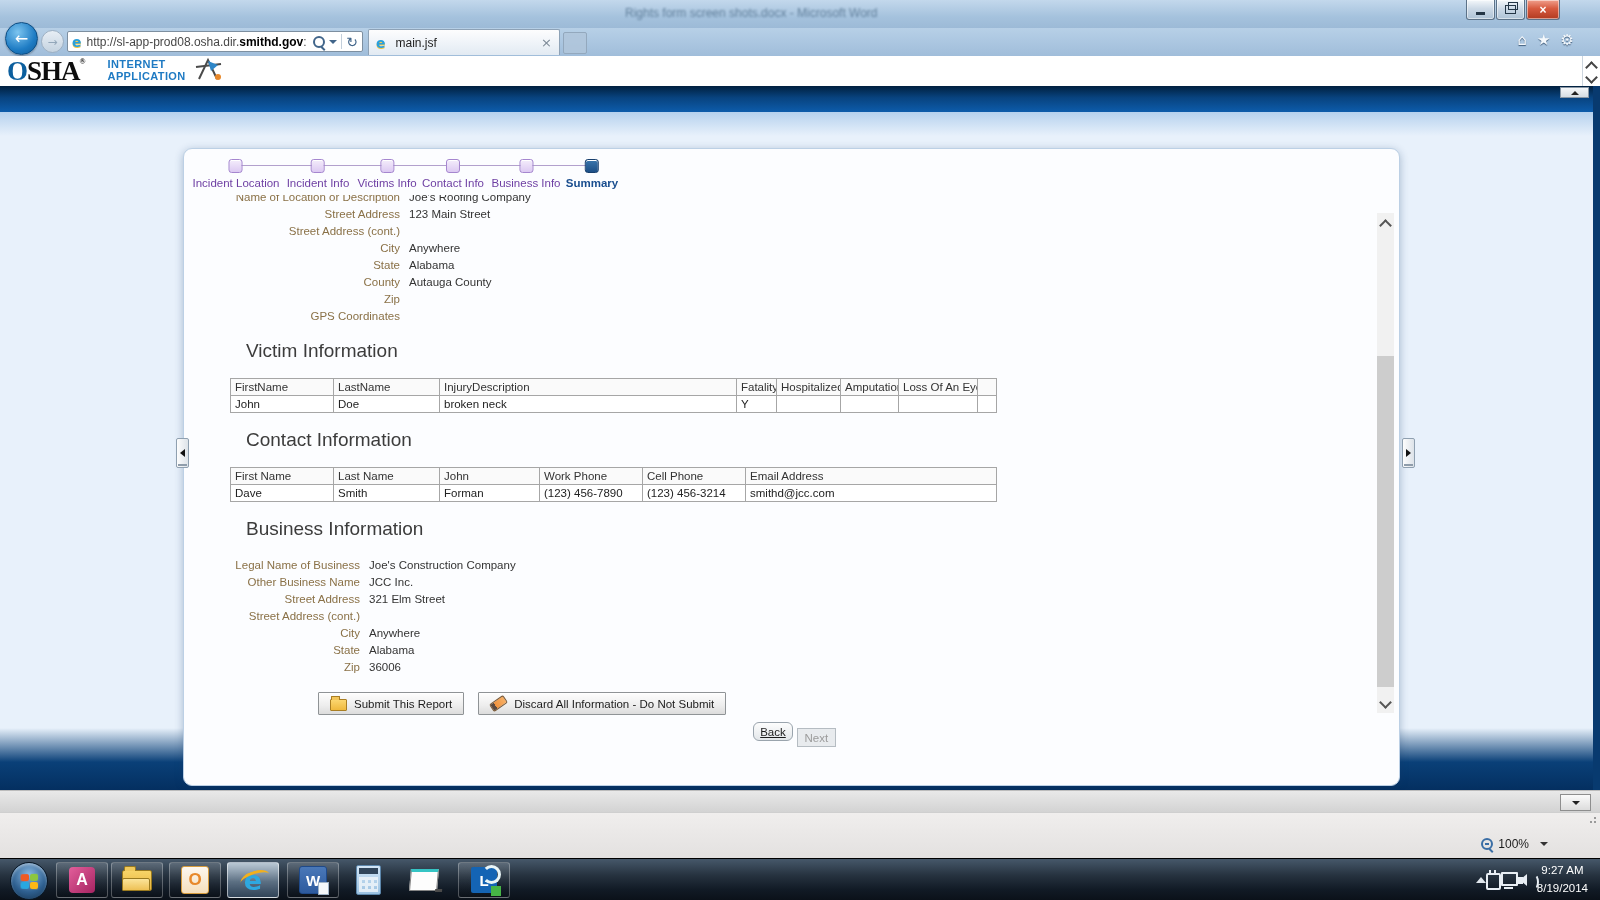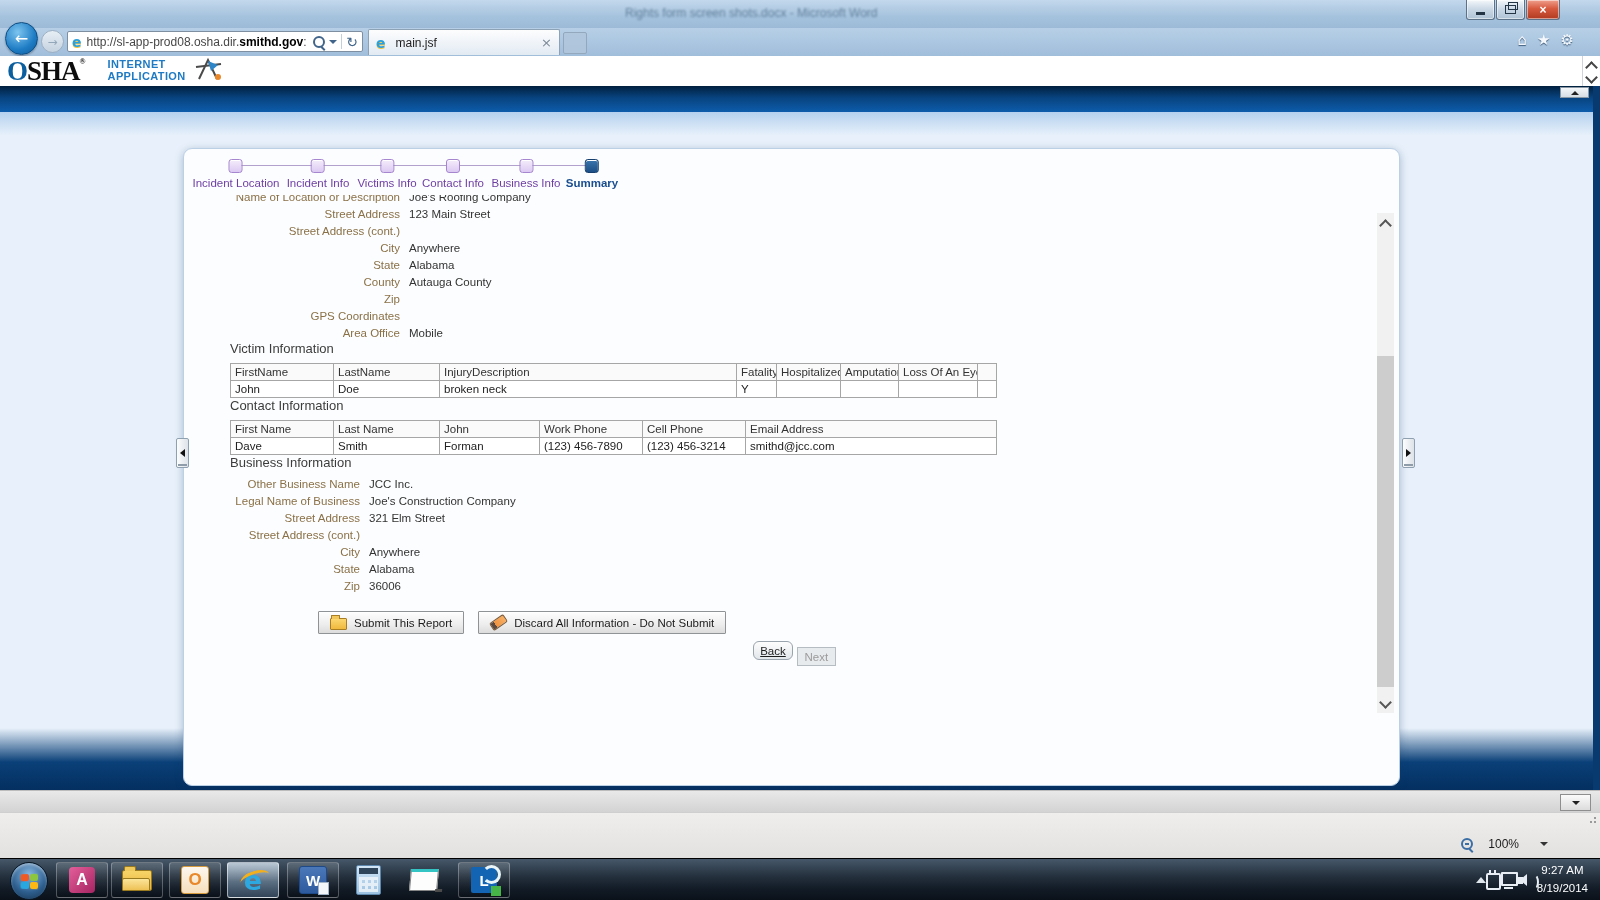--- a/index.html
+++ b/index.html
@@ -85,21 +85,21 @@
   .step.current .step-label{color:#1a4e8f;font-weight:bold;}
 
   
   .content{position:absolute;left:0;top:46px;right:40px;bottom:6px;overflow:hidden;padding-left:46px;}
   .frow{height:17px;display:flex;align-items:center;font-size:11.5px;}
   .frow.clipped{margin-top:-7px;}
   .flabel{text-align:right;color:#8a7147;padding-right:9px;white-space:nowrap;}
   .incident .flabel{width:170px;}
   .business .flabel{width:130px;}
   .fvalue{color:#333;}
-  h2.section{font-size:13px;font-weight:400;color:#3c3c3c;margin:0;}
+  h2.section{font-size:19px;font-weight:400;color:#3c3c3c;margin:16px;}
   .h-victim{margin-top:16px;}
   .h-contact{margin-top:18px;}
   .h-business{margin-top:20px;}
   table.grid{border-collapse:collapse;margin-top:7px;font-size:11.5px;table-layout:fixed;width:766px;}
   .t-contact{margin-top:21px;}
   table.grid th,table.grid td{border:1px solid #a6a6a6;padding:0 4px;height:16px;text-align:left;
     font-weight:400;overflow:hidden;white-space:nowrap;}
   table.grid th{background:#fafafa;color:#333;}
   table.grid td{color:#222;background:#fff;}
   table.grid{border:1px solid #8a8a8a;}
@@ -147,21 +147,21 @@
   .tri-u{width:0;height:0;border-left:4px solid transparent;border-right:4px solid transparent;border-bottom:4px solid #222;}
   .tri-d{width:0;height:0;border-left:4px solid transparent;border-right:4px solid transparent;border-top:4px solid #222;}
 
   
   .hscroll{position:absolute;left:0;top:790px;width:1600px;height:22px;
     background:linear-gradient(#e9e9e9,#d3d3d3);border-top:1px solid #bcbcbc;z-index:6;box-sizing:border-box;}
   .hs-btn{position:absolute;right:9px;top:3px;width:29px;height:15px;background:linear-gradient(#fbfbfb,#dcdcdc);
     border:1px solid #8e8e8e;display:flex;align-items:center;justify-content:center;}
   .statusbar{position:absolute;left:0;top:812px;width:1600px;height:46px;
     background:linear-gradient(#f0eeed,#e3e1e0);border-top:1px solid #cfcfcf;z-index:6;box-sizing:border-box;}
-  .zoomctl{position:absolute;right:52px;bottom:7px;display:flex;align-items:center;gap:15px;font-size:12px;color:#1c1c1c;}
+  .zoomctl{position:absolute;right:52px;bottom:7px;display:flex;align-items:center;gap:5px;font-size:12px;color:#1c1c1c;}
   .magplus{width:8px;height:8px;border:2px solid #3a6ea5;border-radius:50%;position:relative;}
   .magplus::before{content:"";position:absolute;left:2px;top:3px;width:4px;height:2px;background:#3a6ea5;}
   .magplus::after{content:"";position:absolute;left:7px;top:8px;width:2px;height:5px;background:#3a6ea5;transform:rotate(-45deg);}
   .zoom-caret{width:0;height:0;border-left:4px solid transparent;border-right:4px solid transparent;border-top:4px solid #333;margin-left:6px;}
   .grip{position:absolute;right:3px;bottom:34px;width:8px;height:8px;
     background:radial-gradient(circle at 2px 6px,#9a9a9a 1px,transparent 1.4px),
                radial-gradient(circle at 6px 2px,#9a9a9a 1px,transparent 1.4px),
                radial-gradient(circle at 6px 6px,#9a9a9a 1px,transparent 1.4px);}
 
   
@@ -358,24 +358,20 @@
             <span class="fvalue">Autauga County</span>
           </div>
         <div class="frow">
             <span class="flabel">Zip</span>
             <span class="fvalue"></span>
           </div>
         <div class="frow">
             <span class="flabel">GPS Coordinates</span>
             <span class="fvalue"></span>
           </div>
-        <div class="frow">
-            <span class="flabel">Area Office</span>
-            <span class="fvalue">Mobile</span>
-          </div>
       </div>
 
       <h2 class="section h-victim">Victim Information</h2>
       <table class="grid">
         <colgroup>
             <col style="width:103px">
             <col style="width:106px">
             <col style="width:297px">
             <col style="width:40px">
             <col style="width:64px">
@@ -437,26 +433,26 @@
           <td>(123) 456-7890</td>
           <td>(123) 456-3214</td>
           <td>smithd@jcc.com</td>
         </tr>
           </tbody>
       </table>
 
       <h2 class="section h-business">Business Information</h2>
       <div class="business b-rows">
         <div class="frow">
+            <span class="flabel">Legal Name of Business</span>
+            <span class="fvalue">Joe's Construction Company</span>
+          </div>
+        <div class="frow">
             <span class="flabel">Other Business Name</span>
             <span class="fvalue">JCC Inc.</span>
-          </div>
-        <div class="frow">
-            <span class="flabel">Legal Name of Business</span>
-            <span class="fvalue">Joe's Construction Company</span>
           </div>
         <div class="frow">
             <span class="flabel">Street Address</span>
             <span class="fvalue">321 Elm Street</span>
           </div>
         <div class="frow">
             <span class="flabel">Street Address (cont.)</span>
             <span class="fvalue"></span>
           </div>
         <div class="frow">

